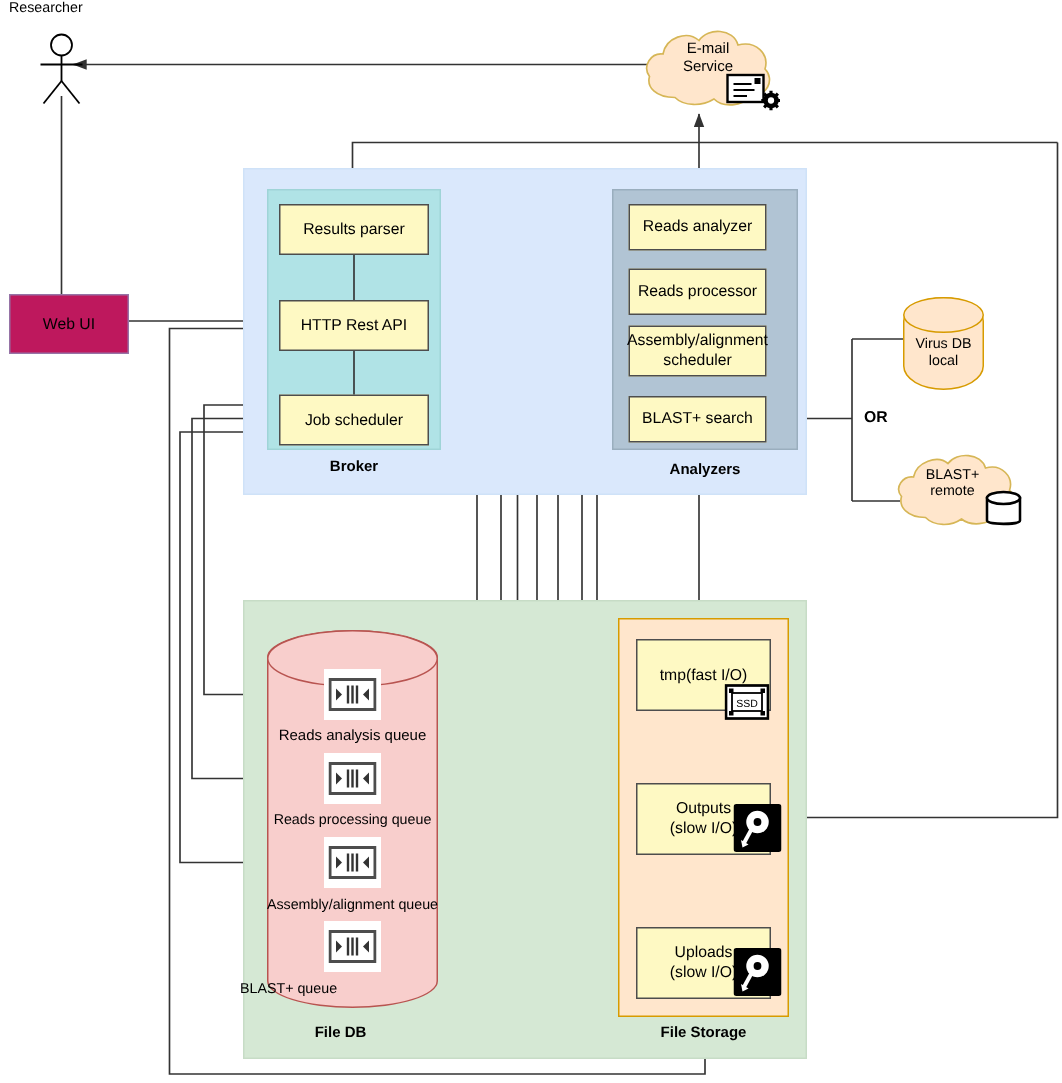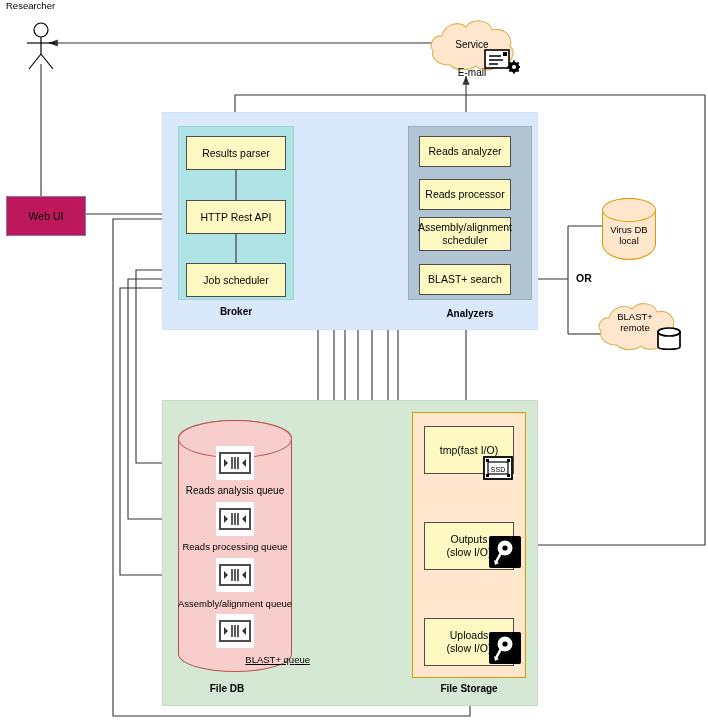--- a/index.html
+++ b/index.html
@@ -123,21 +123,21 @@
   <div class="node box-purple" style="left:6px;top:196px;width:80px;height:40px;">
     <span>Web UI</span>
   </div>
 
   <svg class="node" style="left:427px;top:17px;width:90px;height:56px;" viewBox="0 0 90 56" xmlns="http://www.w3.org/2000/svg">
     <path d="M23,48 C10,48 4,41 6,34 C1,27 7,18 15,19 C17,8 31,3 39,10
              C45,1 62,2 65,13 C77,10 86,19 83,29 C90,36 84,48 73,47
              C68,54 55,55 49,49 C41,54 29,54 23,48 Z" fill="#ffe6cc" stroke="#d6b656" stroke-width="1.1"></path>
   </svg>
   <div class="node" style="left:427px;top:27px;width:90px;height:28px;">
-    <span class="cloud-label" style="top:0;margin-top:40px;">E-mail</span>
+    <span class="cloud-label" style="top:0;">E-mail</span>
     <span class="cloud-label" style="top:12px;">Service</span>
   </div>
   <svg class="node" style="left:484px;top:48px;width:36px;height:30px;" viewBox="0 0 36 30" xmlns="http://www.w3.org/2000/svg">
     <rect x="1" y="2" width="24" height="18" fill="#ffffff" stroke="#000000" stroke-width="1.6"></rect>
     <path d="M5,8 L17,8 M5,12 L19,12 M5,16 L14,16" stroke="#000000" stroke-width="1.4"></path>
     <rect x="19" y="4" width="4" height="4" fill="#000000"></rect>
     <g transform="translate(25,14)">
       <circle cx="5" cy="5" r="5.2" fill="#000000"></circle>
       <circle cx="5" cy="5" r="2.1" fill="#ffffff"></circle>
       <path d="M5,-1.5 L5,11.5 M-1.5,5 L11.5,5 M0.4,0.4 L9.6,9.6 M9.6,0.4 L0.4,9.6" stroke="#000000" stroke-width="2.1"></path>
@@ -247,21 +247,21 @@
     <span style="font-size:9.5px;">Assembly/alignment queue</span>
   </div>
 
   <div class="node q-icon" style="left:216px;top:614px;width:38px;height:34px;"></div>
   <svg class="node" style="left:219px;top:620px;width:32px;height:22px;" viewBox="0 0 32 22" xmlns="http://www.w3.org/2000/svg">
     <rect x="1" y="1" width="30" height="20" fill="#ffffff" stroke="#4d4d4d" stroke-width="2"></rect>
     <path d="M5,7 L9,11 L5,15 Z" fill="#333333"></path>
     <path d="M27,7 L23,11 L27,15 Z" fill="#333333"></path>
     <path d="M13,5 L13,17 M16,5 L16,17 M19,5 L19,17" stroke="#333333" stroke-width="1.6"></path>
   </svg>
-  <div class="node" style="left:160px;top:649px;width:150px;text-align:right;text-decoration:underline;">
+  <div class="node" style="left:160px;top:649px;width:150px;text-align:left;">
     <span style="font-size:9.5px;">BLAST+ queue</span>
   </div>
 
   <div class="node grp-filestorage" style="left:412px;top:412px;width:114px;height:266px;"></div>
   <div class="grp-label" style="left:412px;top:683px;width:114px;">File Storage</div>
 
   <div class="node box" style="left:424px;top:426px;width:90px;height:48px;flex-direction:row;">
     <span>tmp</span>
     <span>(fast I/O)</span>
   </div>

